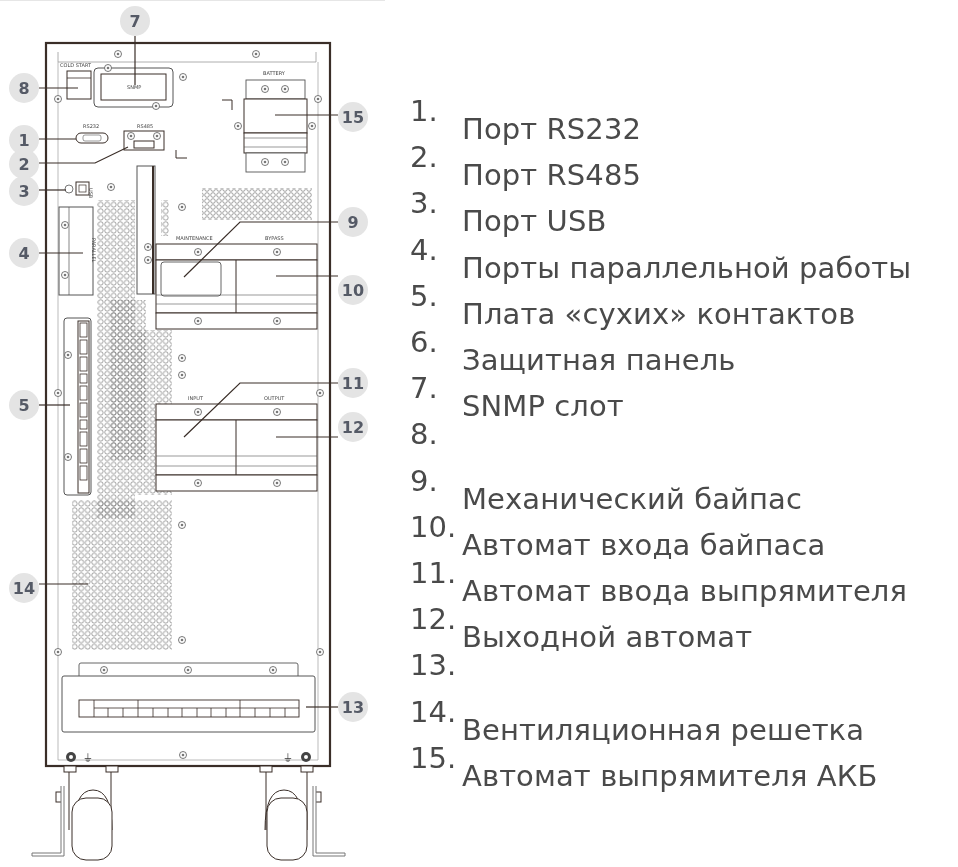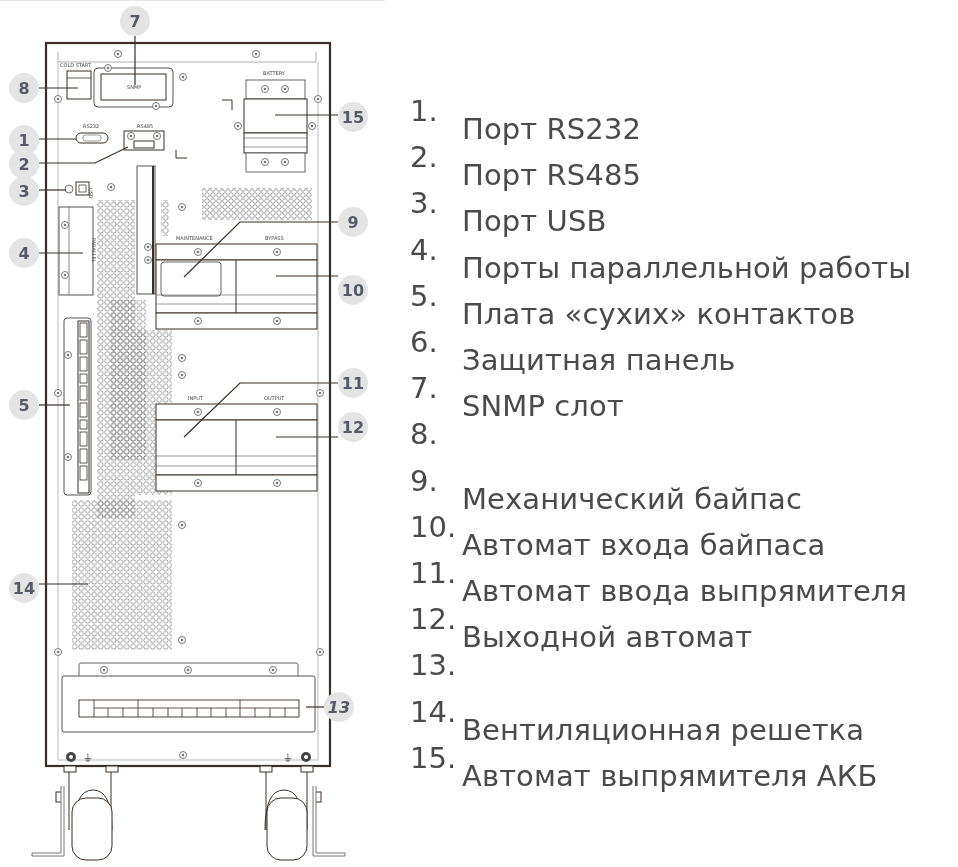--- a/index.html
+++ b/index.html
@@ -263,21 +263,21 @@
   <div class="callout" style="left:9px;top:149px;">2</div>
   <div class="callout" style="left:9px;top:176px;">3</div>
   <div class="callout" style="left:9px;top:238px;">4</div>
   <div class="callout" style="left:9px;top:390px;">5</div>
   <div class="callout" style="left:120px;top:6px;">7</div>
   <div class="callout" style="left:9px;top:73px;">8</div>
   <div class="callout" style="left:338px;top:207px;">9</div>
   <div class="callout" style="left:338px;top:275px;">10</div>
   <div class="callout" style="left:338px;top:368px;">11</div>
   <div class="callout" style="left:338px;top:412px;">12</div>
-  <div class="callout" style="left:324px;top:692px;font-style:italic;">13</div>
+  <div class="callout" style="left:338px;top:692px;">13</div>
   <div class="callout" style="left:9px;top:573px;">14</div>
   <div class="callout" style="left:338px;top:102px;">15</div>
 </div>
 
 <ul class="legend">
   <li>
       <span class="num">1.</span>
       <span class="txt">Порт RS232</span>
     </li>
   <li>

